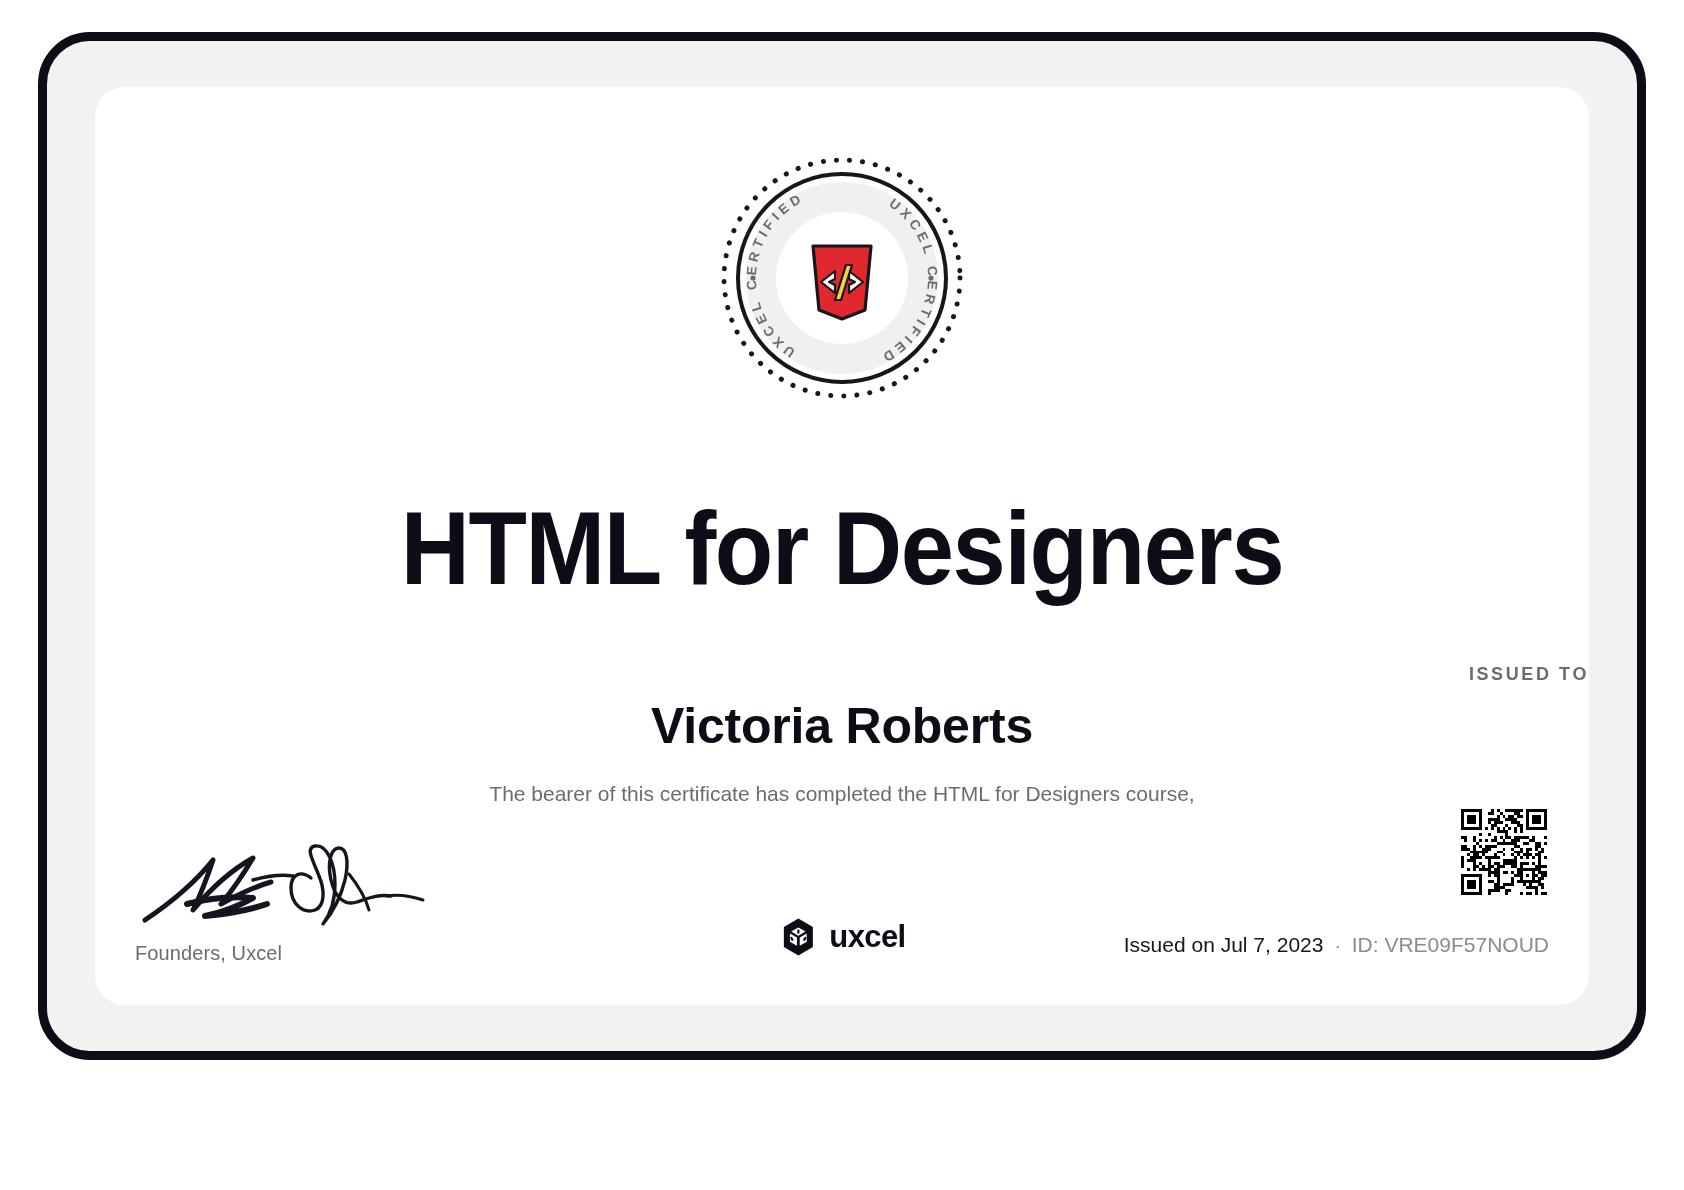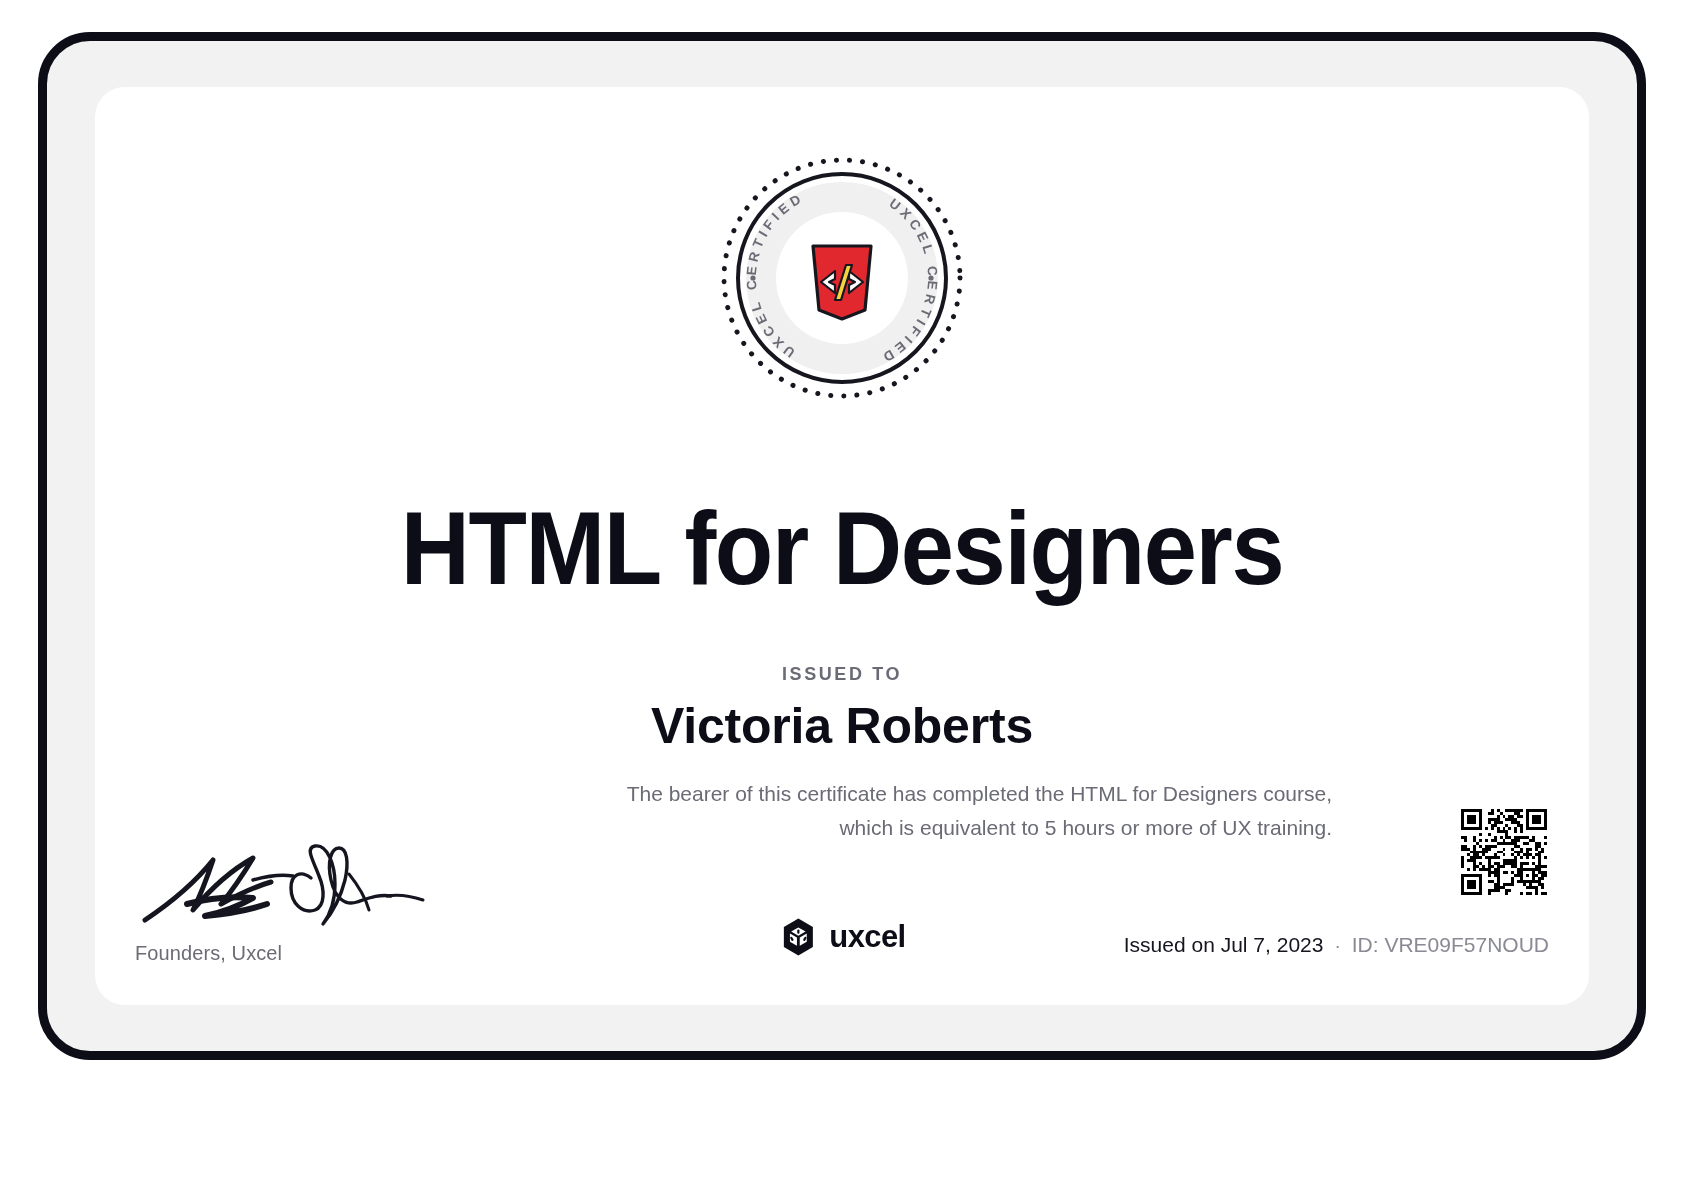--- a/index.html
+++ b/index.html
@@ -50,21 +50,21 @@
   .kicker {
     position: absolute;
     left: 0; right: 0;
     text-align: center;
     font-size: 18px;
     font-weight: 700;
     letter-spacing: 3.0px;
     color: #6b6b76;
   }
   .kicker.course { top: 370px; }
-  .kicker.issued { top: 577px; font-weight: 600; letter-spacing: 2.6px; }
+  .kicker.issued { top: 577px; font-weight: 600; letter-spacing: 2.6px; text-align: right; }
 
   .cert-title {
     position: absolute;
     left: 0; right: 0;
     top: 405px;
     text-align: center;
     font-size: 104px;
     line-height: 1.08;
     font-weight: 700;
     letter-spacing: -1.5px;
@@ -83,21 +83,21 @@
     letter-spacing: -0.2px;
     color: #0d0d17;
   }
 
   .blurb {
     position: absolute;
     left: 50%;
     transform: translateX(-50%);
     top: 690px;
     width: 980px;
-    text-align: right;
+    text-align: center;
     font-size: 21px;
     line-height: 34px;
     color: #6b6b76;
   }
   .blurb-line { display: block; }
 
   
   .footer {
     position: absolute;
     left: 0; right: 0;
@@ -203,21 +203,20 @@
 
 
     <h1 class="cert-title">HTML for Designers</h1>
 
     <div class="kicker issued">ISSUED TO</div>
 
     <div class="recipient">Victoria Roberts</div>
 
     <div class="blurb">
       <span class="blurb-line">The bearer of this certificate has completed the HTML for Designers course,</span>
-      <span class="blurb-line">which is equivalent to 5 hours or more of UX training.</span>
     </div>
 
     <div class="footer">
 
       <div class="sig-block">
         <svg class="sig-art" viewBox="0 0 300 92" xmlns="http://www.w3.org/2000/svg" aria-hidden="true">
           <g fill="none" stroke="#15151f" stroke-linecap="round" stroke-linejoin="round">
             <path d="M10,80 C40,60 62,40 78,20 C70,44 64,58 58,70 C78,46 100,28 118,18
                      C106,38 96,52 86,64 C104,54 122,46 136,42" stroke-width="5"></path>
             <path d="M52,64 C74,58 96,56 118,58 C104,66 88,72 70,76 C92,74 114,70 132,64" stroke-width="6"></path>

